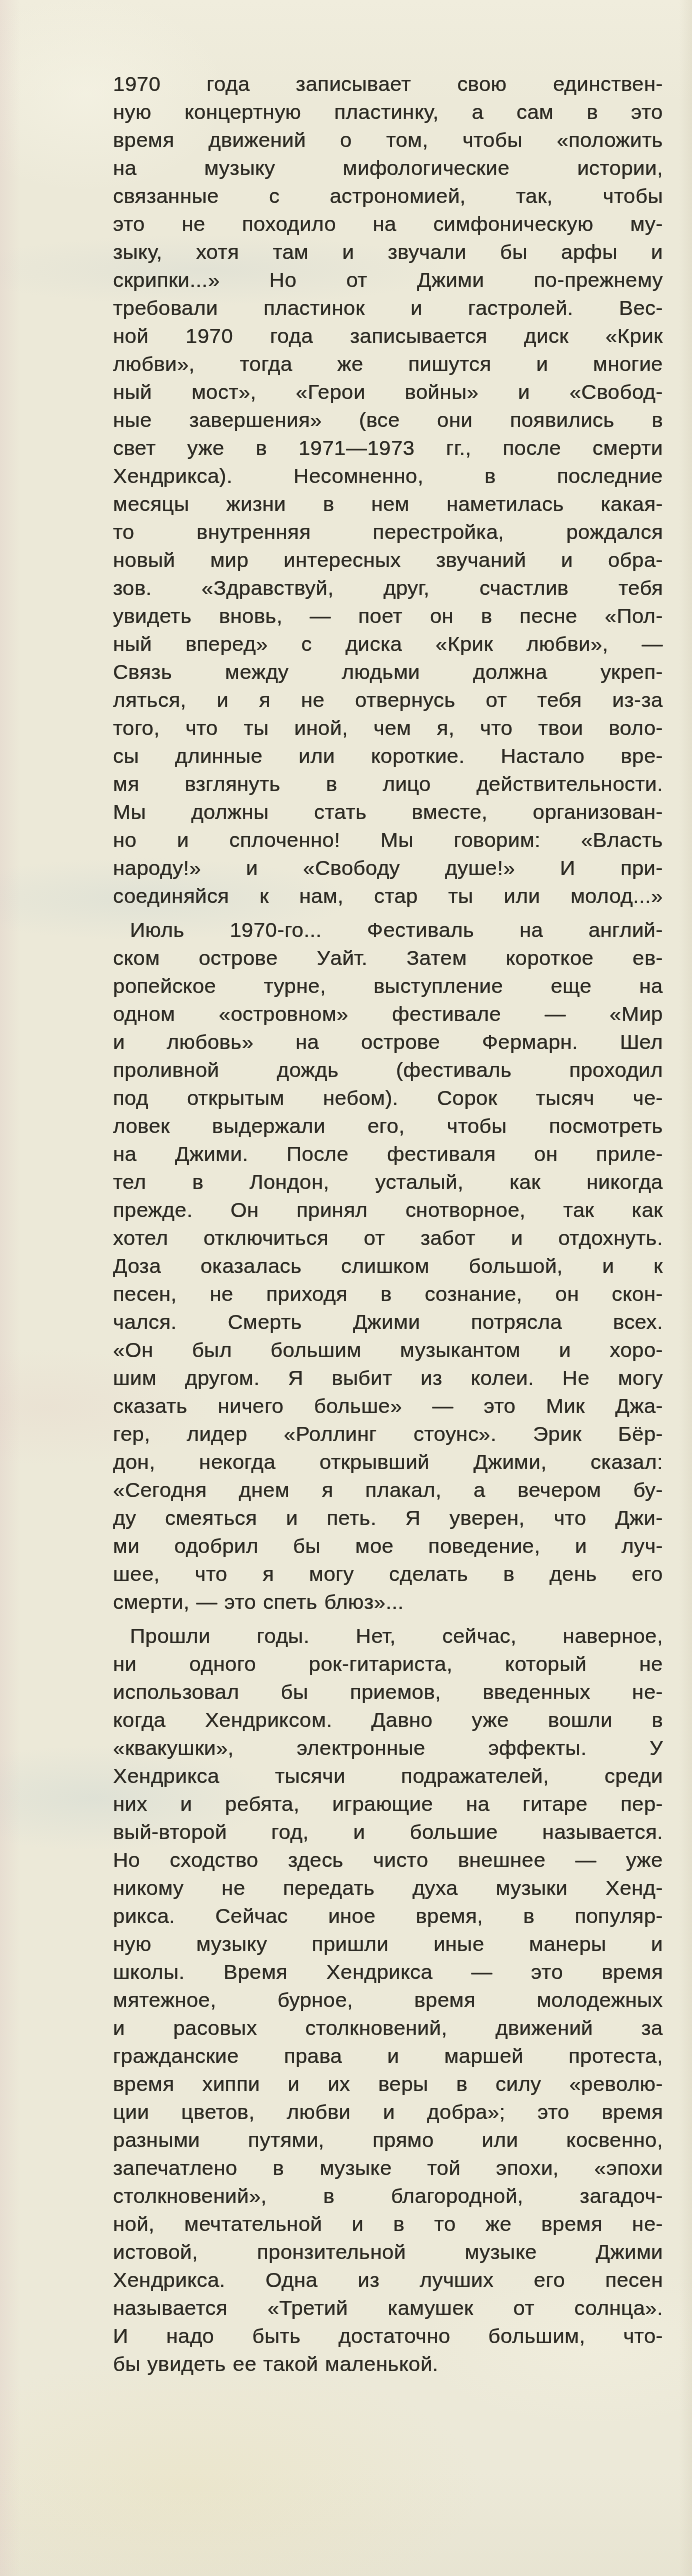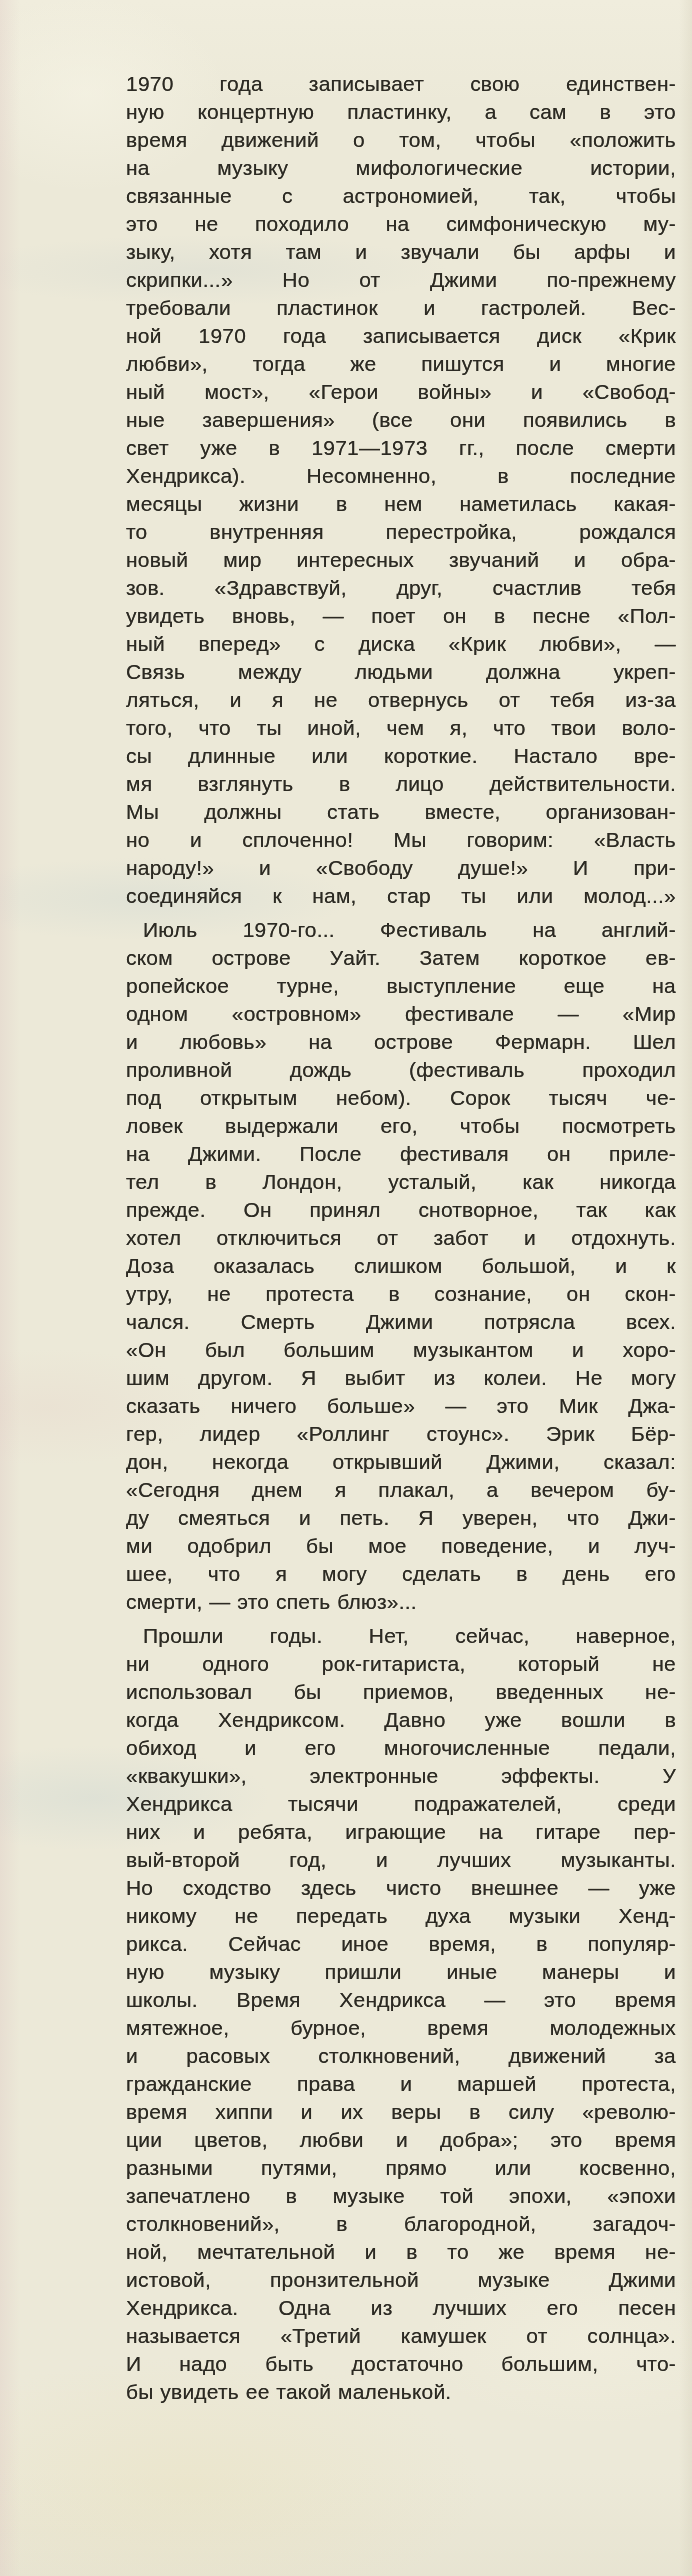--- a/index.html
+++ b/index.html
@@ -26,21 +26,21 @@
       radial-gradient(ellipse 328px 47px at 203px 270px, rgba(182,196,199,0.18), rgba(182,196,199,0) 75%),
       radial-gradient(ellipse 281px 55px at 141px 899px, rgba(176,198,204,0.20), rgba(176,198,204,0) 75%),
       radial-gradient(ellipse 235px 70px at 94px 1798px, rgba(176,198,204,0.22), rgba(176,198,204,0) 75%),
       radial-gradient(ellipse 219px 78px at 47px 1407px, rgba(226,196,190,0.18), rgba(226,196,190,0) 75%),
       radial-gradient(ellipse 391px 172px at 188px 2486px, rgba(232,222,178,0.30), rgba(232,222,178,0) 75%),
       radial-gradient(ellipse 235px 109px at 594px 2345px, rgba(245,242,226,0.40), rgba(245,242,226,0) 75%),
       linear-gradient(180deg, rgba(244,241,226,0.5) 0%, rgba(244,241,226,0) 4%, rgba(234,230,214,0) 96%, rgba(226,222,202,0.45) 100%);
   }
   .text-column {
     position: absolute;
-    left: 126px;
+    left: 113px;
     top: 70px;
     width: 550px;
     font-size: 21px;
     line-height: 28px;
     letter-spacing: 0.2px;
     word-spacing: 0.8px;
     text-shadow: 0 0 0.5px rgba(46,44,38,0.75);
   }
   .paragraph + .paragraph { margin-top: 6px; }
   .line {
@@ -96,43 +96,42 @@
         <div class="line">одном «островном» фестивале — «Мир</div>
         <div class="line">и любовь» на острове Фермарн. Шел</div>
         <div class="line">проливной дождь (фестиваль проходил</div>
         <div class="line">под открытым небом). Сорок тысяч че-</div>
         <div class="line">ловек выдержали его, чтобы посмотреть</div>
         <div class="line">на Джими. После фестиваля он приле-</div>
         <div class="line">тел в Лондон, усталый, как никогда</div>
         <div class="line">прежде. Он принял снотворное, так как</div>
         <div class="line">хотел отключиться от забот и отдохнуть.</div>
         <div class="line">Доза оказалась слишком большой, и к</div>
-        <div class="line">утру, не протеста в сознание, он скон-</div>
+        <div class="line">песен, не приходя в сознание, он скон-</div>
         <div class="line">чался. Смерть Джими потрясла всех.</div>
         <div class="line">«Он был большим музыкантом и хоро-</div>
         <div class="line">шим другом. Я выбит из колеи. Не могу</div>
         <div class="line">сказать ничего больше» — это Мик Джа-</div>
         <div class="line">гер, лидер «Роллинг стоунс». Эрик Бёр-</div>
         <div class="line">дон, некогда открывший Джими, сказал:</div>
         <div class="line">«Сегодня днем я плакал, а вечером бу-</div>
         <div class="line">ду смеяться и петь. Я уверен, что Джи-</div>
         <div class="line">ми одобрил бы мое поведение, и луч-</div>
         <div class="line">шее, что я могу сделать в день его</div>
         <div class="line last-left">смерти, — это спеть блюз»...</div>
       </div>
       <div class="paragraph">
         <div class="line indent">Прошли годы. Нет, сейчас, наверное,</div>
         <div class="line">ни одного рок-гитариста, который не</div>
         <div class="line">использовал бы приемов, введенных не-</div>
         <div class="line">когда Хендриксом. Давно уже вошли в</div>
-        <div class="line">обиход и его многочисленные педали,</div>
         <div class="line">«квакушки», электронные эффекты. У</div>
         <div class="line">Хендрикса тысячи подражателей, среди</div>
         <div class="line">них и ребята, играющие на гитаре пер-</div>
-        <div class="line">вый-второй год, и лучших музыканты.</div>
+        <div class="line">вый-второй год, и большие называется.</div>
         <div class="line">Но сходство здесь чисто внешнее — уже</div>
         <div class="line">никому не передать духа музыки Хенд-</div>
         <div class="line">рикса. Сейчас иное время, в популяр-</div>
         <div class="line">ную музыку пришли иные манеры и</div>
         <div class="line">школы. Время Хендрикса — это время</div>
         <div class="line">мятежное, бурное, время молодежных</div>
         <div class="line">и расовых столкновений, движений за</div>
         <div class="line">гражданские права и маршей протеста,</div>
         <div class="line">время хиппи и их веры в силу «револю-</div>
         <div class="line">ции цветов, любви и добра»; это время</div>

